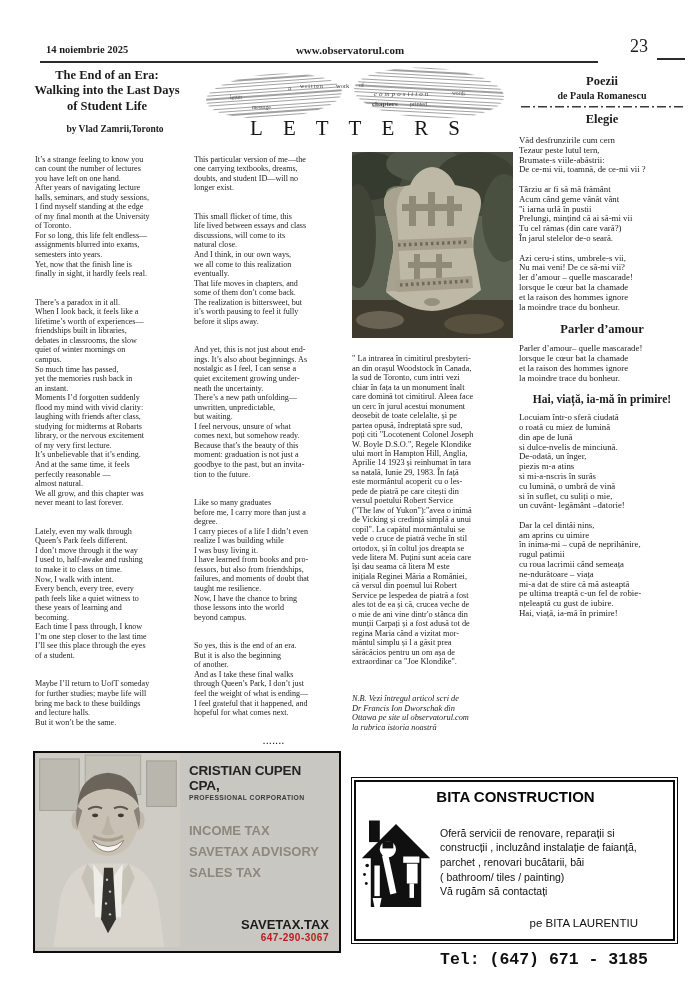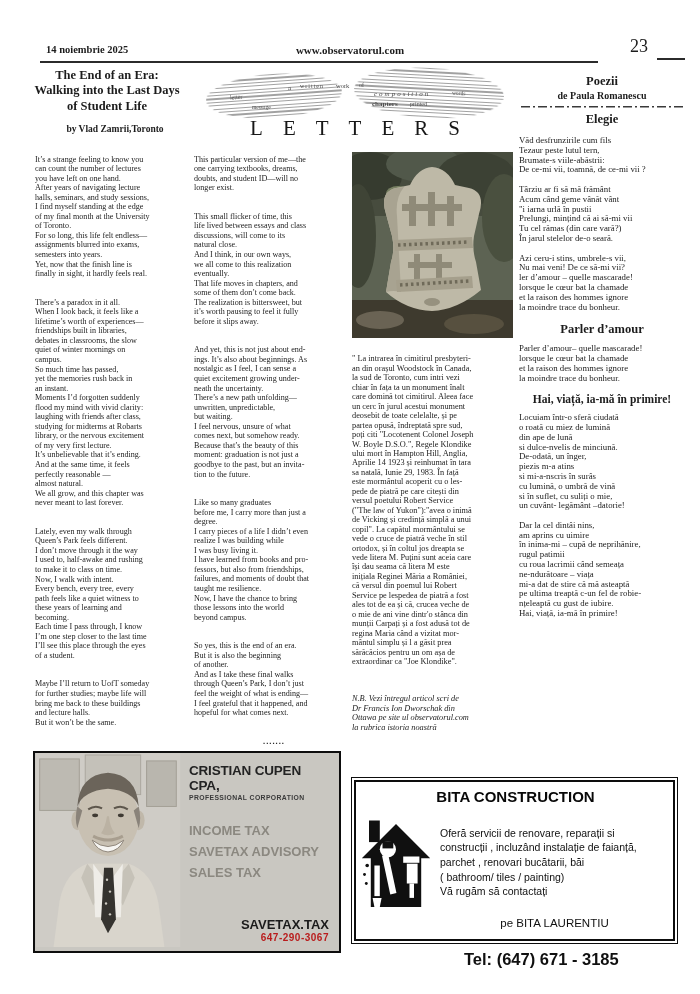--- a/index.html
+++ b/index.html
@@ -59,21 +59,21 @@
   .cpa-bottom{margin-top:auto;text-align:right;padding-right:2px;}
   .cpa-site{font-size:13px;font-weight:bold;color:#1b1b1b;}
   .cpa-tel{font-size:10px;font-weight:bold;color:#b91c1c;letter-spacing:0.5px;}
   
   .bita{left:354px;top:780px;width:321px;height:161px;border:2px solid #0d0d0d;outline:1px solid #0d0d0d;
         outline-offset:2px;background:#fff;font-family:"Liberation Sans",sans-serif;padding:6px 2px 0 4px;box-sizing:border-box;}
   .bita-title{text-align:center;font-size:15px;font-weight:bold;color:#080808;}
   .bita-body{display:flex;margin-top:6px;}
   .bita-text{margin-left:8px;font-size:10.5px;line-height:1.4;color:#101010;white-space:pre-line;}
   .bita-contact{font-size:11.5px;margin:1px 28px 0 0;text-align:right;}
-  .bita-tel{font-size:16.5px;font-weight:bold;text-align:right;margin:2px 18px 0 0;}
+  .bita-tel{font-size:16.5px;font-weight:bold;text-align:right;margin:2px 18px 0 0;font-family:Liberation Mono, monospace;}
 </style>
 </head>
 <body>
 
 <div class="page">
 
   <div class="abs hdr-date">14 noiembrie 2025</div>
   <div class="abs hdr-site">www.observatorul.com</div>
   <div class="abs hdr-rule"></div>
   <div class="abs hdr-page">23</div>
@@ -279,21 +279,21 @@
 Dr Francis Ion Dworschak din
 Ottawa  pe site ul observatorul.com
 la rubrica istoria noastră</div>
   </div>
 
   <div class="abs c4">
     <div class="p-head p-title">Poezii</div>
     <div class="p-head p-sub">de Paula Romanescu</div>
     <div class="p-div"></div>
     <div class="p-h1">Elegie</div>
-    <div class="stanza">Văd desfrunzirile cum fils
+    <div class="stanza">Văd desfrunzirile cum cern
 Tezaur peste lutul tern,
 Brumate-s viile-abăstrii:
 De ce-mi vii, toamnă, de ce-mi vii ?</div>
     <div class="stanza">Târziu ar fi să mă frământ
 Acum când geme vânăt vânt
 "i iarna urlă în pustii
 Prelungi, mințind că ai să-mi vii
 Tu cel rămas (din care vară?)
 În jarul stelelor de-o seară.</div>
     <div class="stanza">Azi ceru-i stins, umbrele-s vii,

